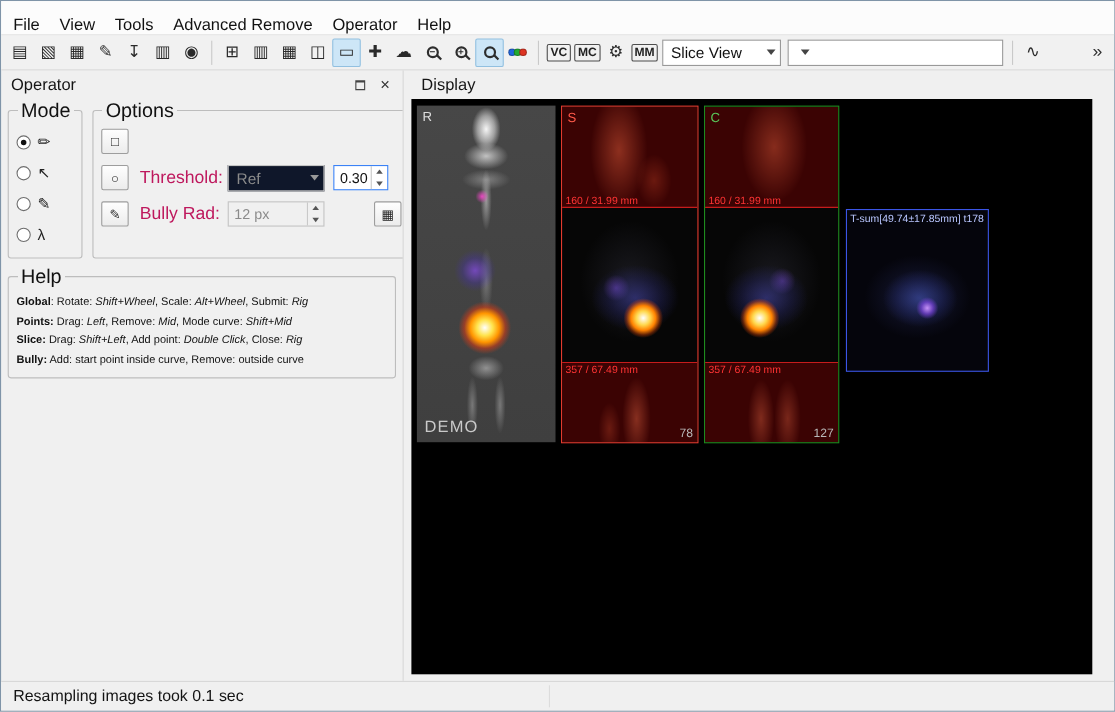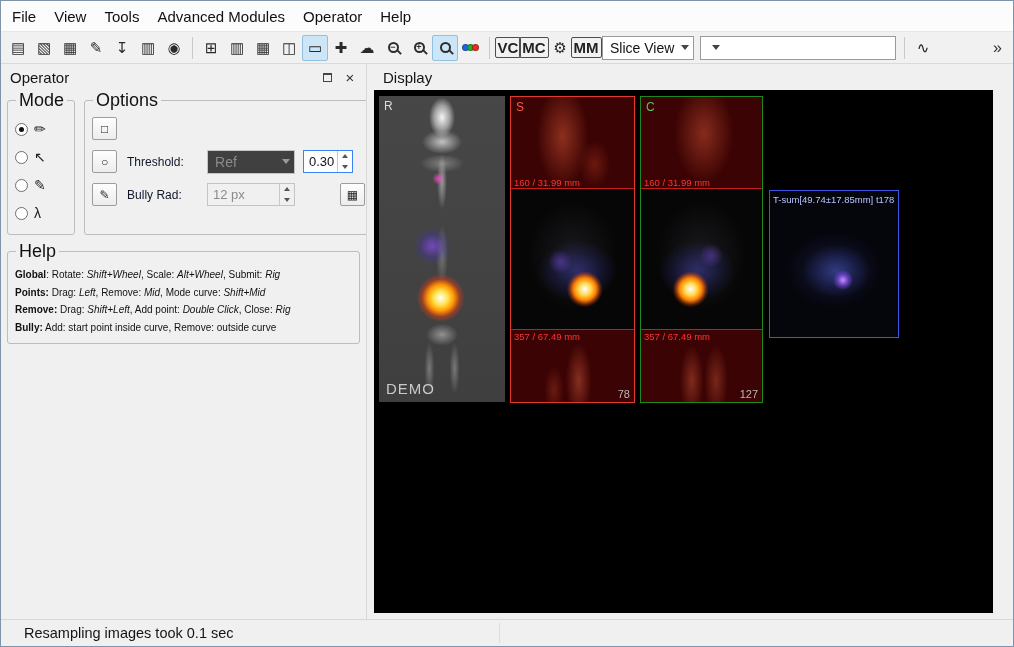--- a/index.html
+++ b/index.html
@@ -2,44 +2,44 @@
 <html><head>
 <meta charset="utf-8">
 <style>
   *{margin:0;padding:0;box-sizing:border-box}
   html,body{background:#9aa4ad}
   body{font-family:"Liberation Sans",sans-serif}
   .window{width:1014px;height:647px;border:1px solid #7f94a8;background:#f0f0f0;
     display:flex;flex-direction:column;overflow:hidden;position:relative}
 
   
-  .menubar{height:30px;background:#fcfcfc;display:flex;align-items:center;padding-left:2px;flex:0 0 auto}
+  .menubar{height:30px;background:#fcfcfc;display:flex;align-items:flex-end;padding-left:2px;flex:0 0 auto}
   .menu-item{display:flex;align-items:center;padding:0 9px;font-size:15px;color:#111;cursor:default}
 
   
   .toolbar{height:33px;background:#f1f1f1;border-top:1px solid #e7e7e7;border-bottom:1px solid #dadada;
     display:flex;align-items:center;padding:0 4px;gap:0;flex:0 0 auto}
   .tbtn{width:26px;height:26px;display:flex;align-items:center;justify-content:center;
     border:1px solid transparent;border-radius:2px;color:#2a2a2a;flex:0 0 auto}
   .tbtn .glyph{font-size:15px;line-height:1}
   .tbtn.checked{background:#cde6f7;border-color:#92c0e0}
   .tsep{width:1px;height:22px;background:#c9c9c9;margin:0 5px;flex:0 0 auto}
-  .textico{font-size:15px;font-weight:bold;border:1px solid #4d4d4d;padding:1px 2px;border-radius:2px;color:#222}
+  .textico{font-size:11px;font-weight:bold;border:1px solid #4d4d4d;padding:1px 2px;border-radius:2px;color:#222}
   .mag{position:relative;width:11px;height:11px;border:2px solid #2d2d2d;border-radius:50%;
     display:flex;align-items:center;justify-content:center}
   .mag::after{content:"";position:absolute;width:6px;height:2px;background:#2d2d2d;right:-5px;bottom:-2px;transform:rotate(45deg)}
   .mag-sign{font-size:9px;font-weight:bold;color:#2d2d2d;line-height:1}
   .dots{display:flex}
   .dot{width:7px;height:7px;border-radius:50%;margin-left:-2px;border:1px solid rgba(0,0,0,.25)}
   .combo{height:24px;background:#fff;border:1px solid #999;display:flex;align-items:center;
     padding-left:7px;font-size:14px;color:#111}
   .combo-text{flex:1;white-space:nowrap;overflow:hidden}
   .combo-arrow{width:16px;display:flex;align-items:center;justify-content:center;flex:0 0 auto}
   .combo-arrow::after{content:"";border-left:4px solid transparent;border-right:4px solid transparent;border-top:5px solid #444}
-  .combo.disabled{background:#404040;color:#8b8b8b;border-color:#c4c4c4}
+  .combo.disabled{background:#0f172a;color:#8b8b8b;border-color:#c4c4c4}
   .combo.disabled .combo-arrow::after{border-top-color:#999}
   .tcombo{margin:0 3px;flex:0 0 auto}
   .tchevron{margin-left:auto;font-size:16px;color:#333;padding:0 7px}
 
   
   .main{flex:1;display:flex;min-height:0}
   .dock-left{width:366px;flex:0 0 auto;display:flex;flex-direction:column;border-right:1px solid #d8d8d8}
   .splitter{width:7px;flex:0 0 auto}
   .dock-right{flex:1;display:flex;flex-direction:column;min-width:0;padding-right:20px}
   .dock-title{height:26px;display:flex;align-items:center;padding:0 9px;font-size:15px;color:#151515;flex:0 0 auto}
@@ -58,21 +58,21 @@
   .help-box{margin-top:6px}
   .mode-row{display:flex;align-items:center;gap:6px;height:28px}
   .radio{width:13px;height:13px;border:1px solid #6e6e6e;border-radius:50%;background:#fff;position:relative;flex:0 0 auto}
   .radio.on::after{content:"";position:absolute;left:3px;top:3px;width:5px;height:5px;border-radius:50%;background:#111}
   .mode-icon{font-size:14px;color:#222}
 
   .opt-rows{display:flex;flex-direction:column;gap:10px;padding-top:2px}
   .opt-row{display:flex;align-items:center;height:23px}
   .opt-btn{width:25px;height:23px;border:1px solid #9d9d9d;border-radius:2px;background:linear-gradient(#fefefe,#ececec);
     display:flex;align-items:center;justify-content:center;font-size:12px;color:#222;flex:0 0 auto}
-  .opt-label{width:80px;margin-left:10px;font-size:12px;color:#0f172a;flex:0 0 auto}
+  .opt-label{width:80px;margin-left:10px;font-size:16px;color:#be185d;flex:0 0 auto}
   .w88{width:88px;flex:0 0 auto}
   .spin{height:23px;border:1px solid #3b82f6;background:#fff;display:flex;font-size:13px;color:#111}
   .spin.w50{width:50px;margin-left:8px}
   .spin-val{flex:1;display:flex;align-items:center;padding-left:5px;white-space:nowrap;overflow:hidden}
   .spin-btns{width:15px;border-left:1px solid #c9c9c9;display:flex;flex-direction:column;flex:0 0 auto}
   .spin-up,.spin-down{flex:1;display:flex;align-items:center;justify-content:center}
   .spin-up::after{content:"";border-left:3px solid transparent;border-right:3px solid transparent;border-bottom:4px solid #555}
   .spin-down::after{content:"";border-left:3px solid transparent;border-right:3px solid transparent;border-top:4px solid #555}
   .spin.disabled{background:#f0f0f0;border-color:#c4c4c4}
   .spin.disabled .spin-val{color:#8b8b8b}
@@ -134,33 +134,33 @@
     #060606}
 
   .view-axial{left:395px;top:100px;width:130px;height:148px;border:1px solid #3b55e6;background:
     radial-gradient(circle 10px at 57% 61%, rgba(205,150,255,.95), rgba(130,70,230,.65) 55%, rgba(130,70,230,0) 100%),
     radial-gradient(ellipse 34px 26px at 52% 55%, rgba(80,100,215,.45), rgba(50,60,150,.25) 65%, rgba(50,60,150,0) 100%),
     radial-gradient(ellipse 48px 38px at 50% 54%, rgba(65,75,160,.3), rgba(65,75,160,0) 100%),
     #05050c}
 
   
   .statusbar{height:27px;border-top:1px solid #d8d8d8;background:#f0f0f0;display:flex;align-items:center;
-    padding-left:23px;font-size:14.5px;color:#141414;flex:0 0 auto;position:relative}
+    padding-left:11px;font-size:14.5px;color:#141414;flex:0 0 auto;position:relative}
   .status-divider{position:absolute;left:498px;top:3px;bottom:3px;width:1px;background:#dcdcdc}
 </style>
 </head>
 <body>
 
 <div class="window">
 
   <div class="menubar" id="menubar">
       <div class="menu-item">File</div>
       <div class="menu-item">View</div>
       <div class="menu-item">Tools</div>
-      <div class="menu-item">Advanced Modules</div>
+      <div class="menu-item">Advanced Remove</div>
       <div class="menu-item">Operator</div>
       <div class="menu-item">Help</div>
     </div>
 
   <div class="toolbar" id="toolbar">
       <div class="tbtn">
         <span class="glyph">▤</span>
       </div>
       <div class="tbtn">
         <span class="glyph">▧</span>
@@ -230,21 +230,21 @@
       </div>
       <div class="tbtn">
         <span class="textico">MC</span>
       </div>
       <div class="tbtn">
         <span class="glyph">⚙</span>
       </div>
       <div class="tbtn">
         <span class="textico">MM</span>
       </div>
-      <div class="combo tcombo" style="width: 92px;">
+      <div class="combo tcombo" style="width: 108px;">
         <span class="combo-text">Slice View</span>
         <span class="combo-arrow"></span>
       </div>
       <div class="combo tcombo" style="width: 196px;">
         <span class="combo-arrow"></span>
       </div>
       <div class="tsep"></div>
       <div class="tbtn">
         <span class="glyph">∿</span>
       </div>
@@ -328,21 +328,21 @@
                   </button>
               </div>
             </div>
           </fieldset>
         </div>
         <fieldset class="gbox help-box">
           <legend>Help</legend>
           <div id="help-lines">
               <div class="help-line"><span class="b">Global</span><span>: Rotate: </span><span class="i">Shift+Wheel</span><span>, Scale: </span><span class="i">Alt+Wheel</span><span>, Submit: </span><span class="i">Rig</span></div>
               <div class="help-line"><span class="b">Points:</span><span> Drag: </span><span class="i">Left</span><span>, Remove: </span><span class="i">Mid</span><span>, Mode curve: </span><span class="i">Shift+Mid</span></div>
-              <div class="help-line"><span class="b">Remove:</span><span> Drag: </span><span class="i">Shift+Left</span><span>, Add point: </span><span class="i">Double Click</span><span>, Close: </span><span class="i">Rig</span></div>
+              <div class="help-line"><span class="b">Slice:</span><span> Drag: </span><span class="i">Shift+Left</span><span>, Add point: </span><span class="i">Double Click</span><span>, Close: </span><span class="i">Rig</span></div>
               <div class="help-line"><span class="b">Bully:</span><span> Add: start point inside curve, Remove: outside curve</span></div>
             </div>
         </fieldset>
       </div>
     </div>
 
     <div class="splitter"></div>
 
     <div class="dock-right">
       <div class="dock-title">

